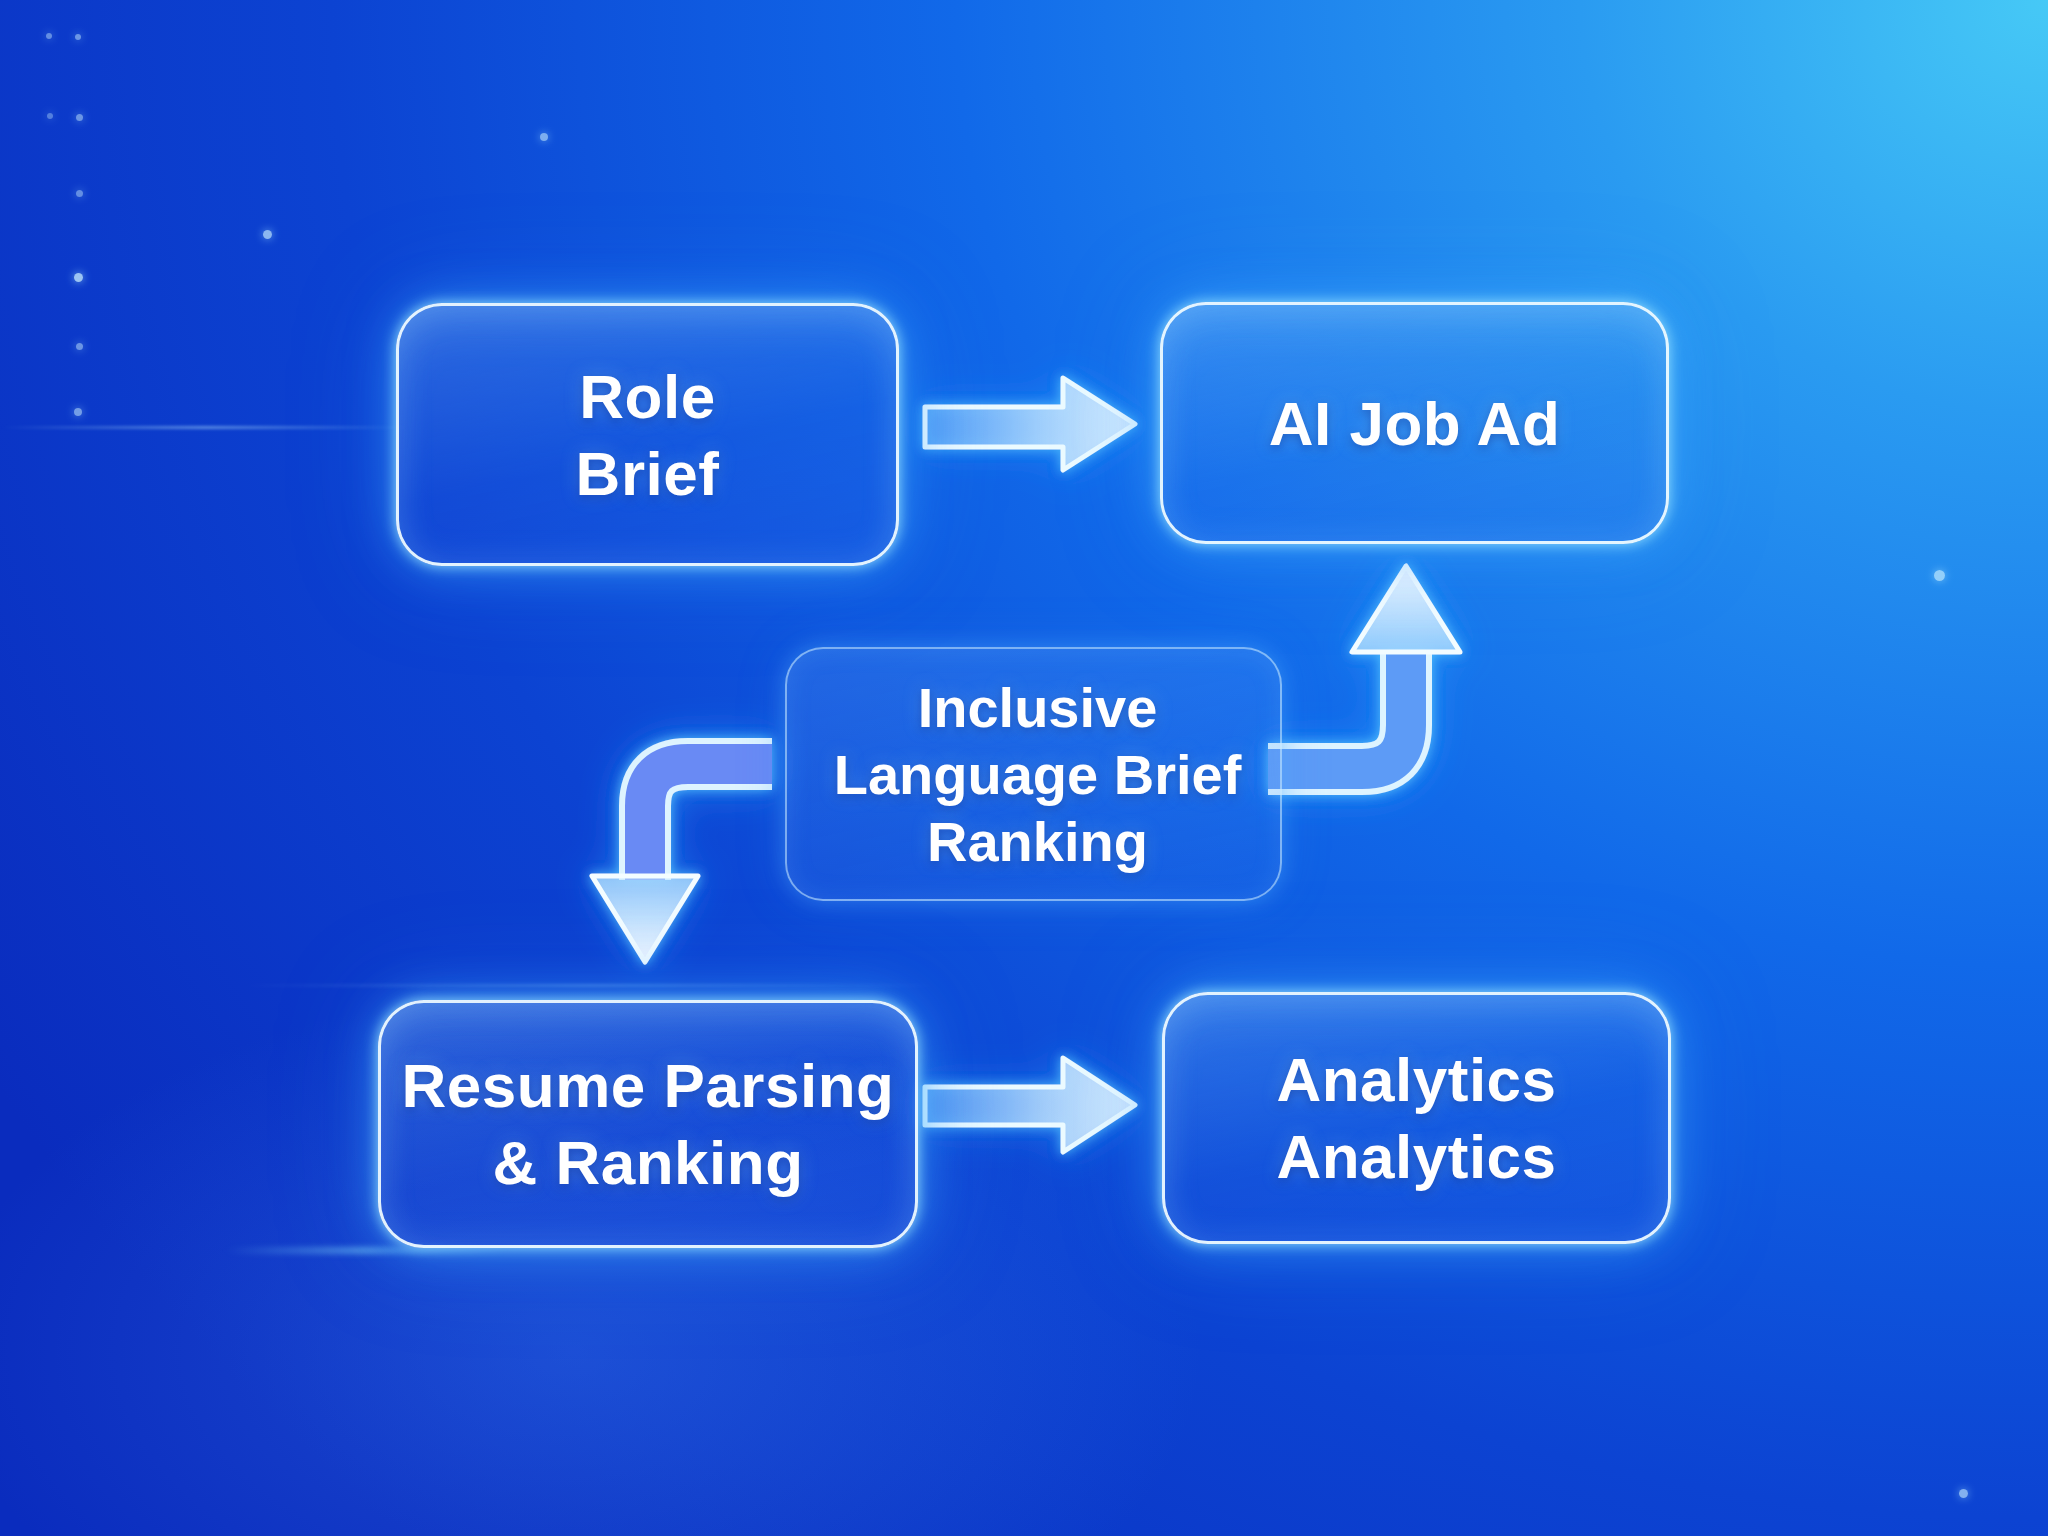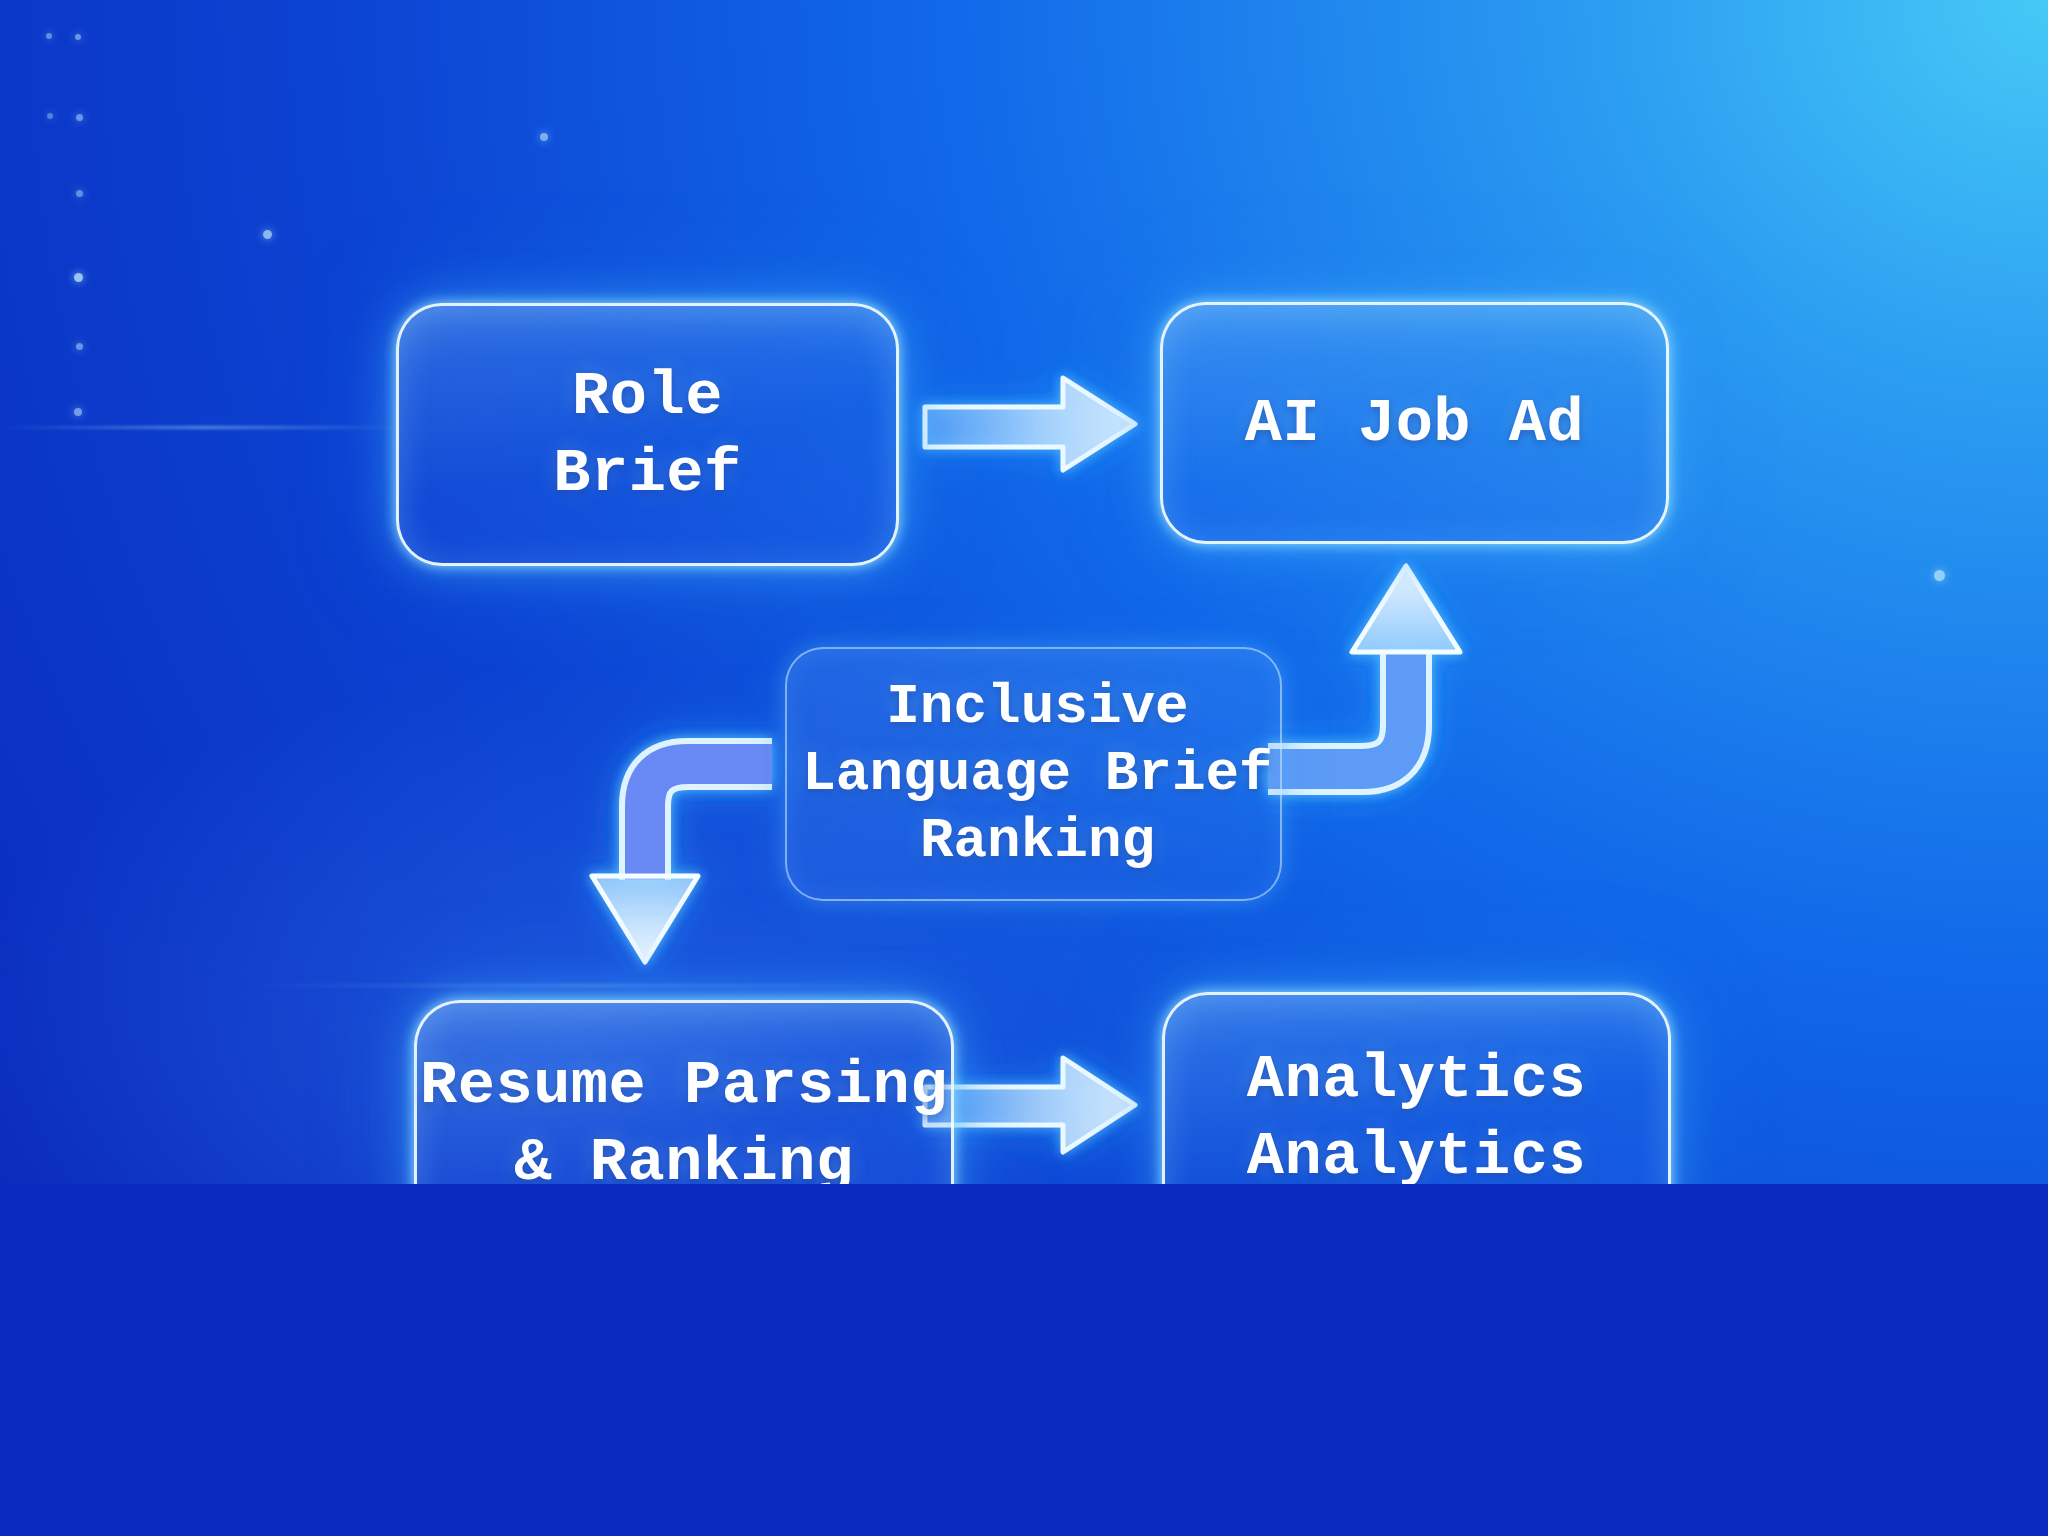--- a/index.html
+++ b/index.html
@@ -1,18 +1,18 @@
 <!DOCTYPE html>
 <html><head>
 <meta charset="utf-8">
 <style>
   html,body{margin:0;padding:0;background:#0a2cbe;}
   .canvas{
-    position:relative;width:2048px;height:1184px;overflow:hidden;
-    font-family:Liberation Mono, monospace;
+    position:relative;width:2048px;height:1536px;overflow:hidden;
+    font-family:Liberation Sans, sans-serif;
     background:
       radial-gradient(900px 520px at 28% 88%, rgba(70,140,250,.30), rgba(70,140,250,0) 70%),
       radial-gradient(2600px 2300px at 100% 0%, #46c9f6 0%, #2a9bf1 18%, #1169e9 42%, #0c43d2 66%, #0a2cbe 92%);
   }
   
   .node{
     position:absolute;display:flex;flex-direction:column;justify-content:center;align-items:center;
     text-align:center;color:#fff;font-weight:bold;border-radius:46px;
     background:linear-gradient(168deg, rgba(125,195,255,.30) 0%, rgba(60,120,242,.14) 55%, rgba(45,95,235,.20) 100%);
     border:3px solid rgba(238,251,255,.95);
@@ -29,21 +29,21 @@
   .subtle{
     border:2px solid rgba(195,232,255,.60);border-radius:38px;
     background:linear-gradient(168deg, rgba(105,175,255,.22), rgba(60,125,242,.10));
     box-shadow:0 0 20px rgba(90,180,255,.40), 0 0 50px rgba(60,150,255,.22),
       inset 0 0 26px rgba(125,195,255,.16);
     font-size:56px;line-height:67px;
   }
   #node-role      {left:396px;  top:303px; width:497px; height:257px;}
   #node-ai        {left:1160px; top:302px; width:503px; height:236px;text-align:center;}
   #node-filter    {left:785px;  top:647px; width:485px; height:250px;padding-left:8px;}
-  #node-resume    {left:378px;  top:1000px;width:534px; height:242px;margin-left:36px;}
+  #node-resume    {left:378px;  top:1000px;width:534px; height:242px;}
   #node-analytics {left:1162px; top:992px; width:503px; height:246px;justify-content:center;}
 
   .arrows{position:absolute;left:0;top:0;pointer-events:none;}
 
   
   .streak{position:absolute;height:3px;filter:blur(1.5px);
     background:linear-gradient(90deg, rgba(170,230,255,0), rgba(185,235,255,.45), rgba(170,230,255,0));}
   #streak-1{left:0;   top:426px;  width:410px;}
   #streak-2{left:240px;top:984px; width:700px;opacity:.55;}
   #streak-3{left:225px;top:1248px;width:280px;height:5px;filter:blur(3px);

